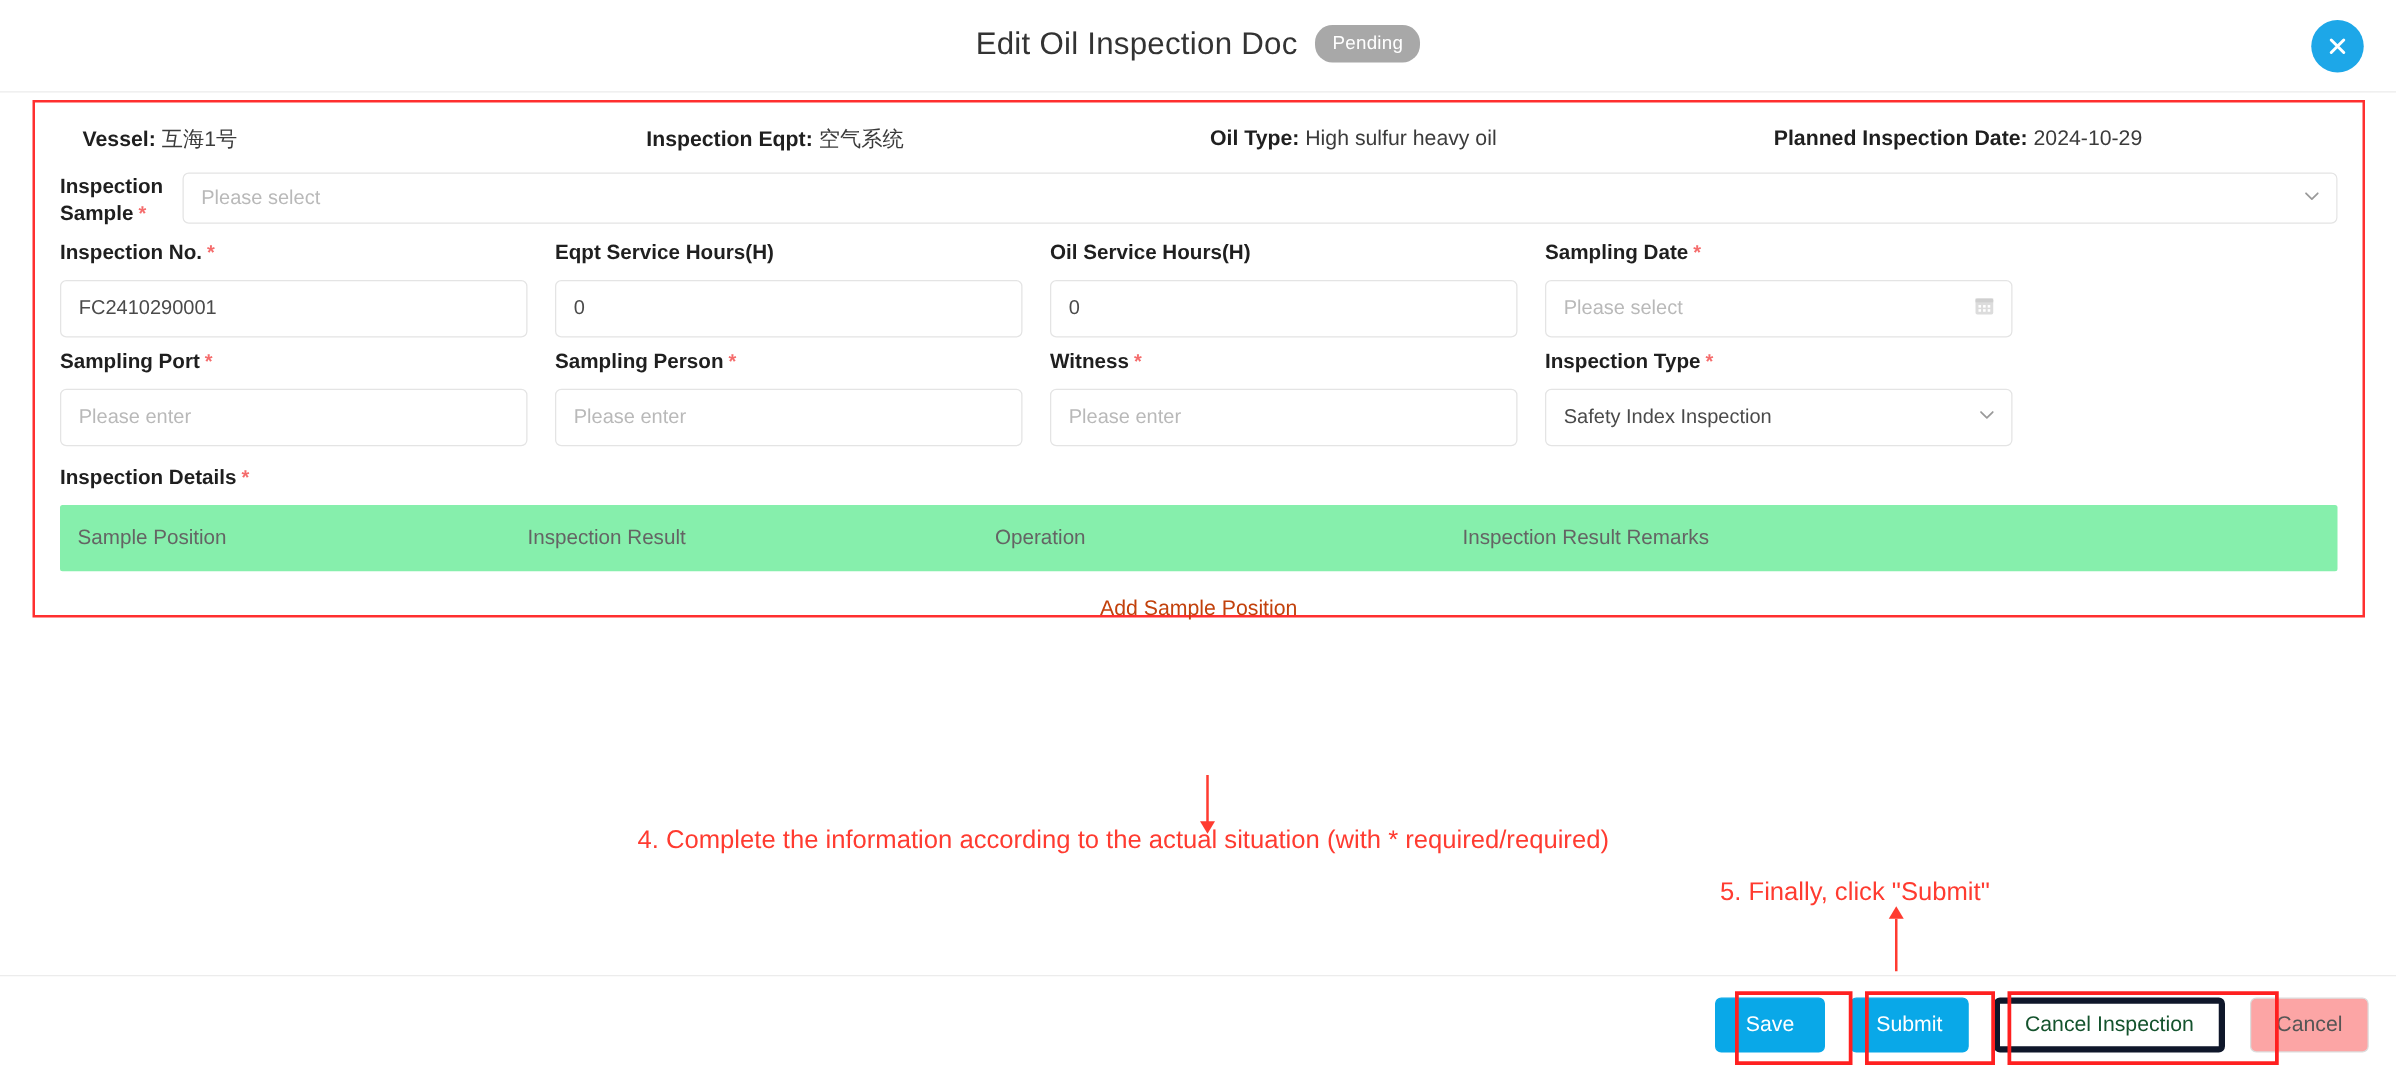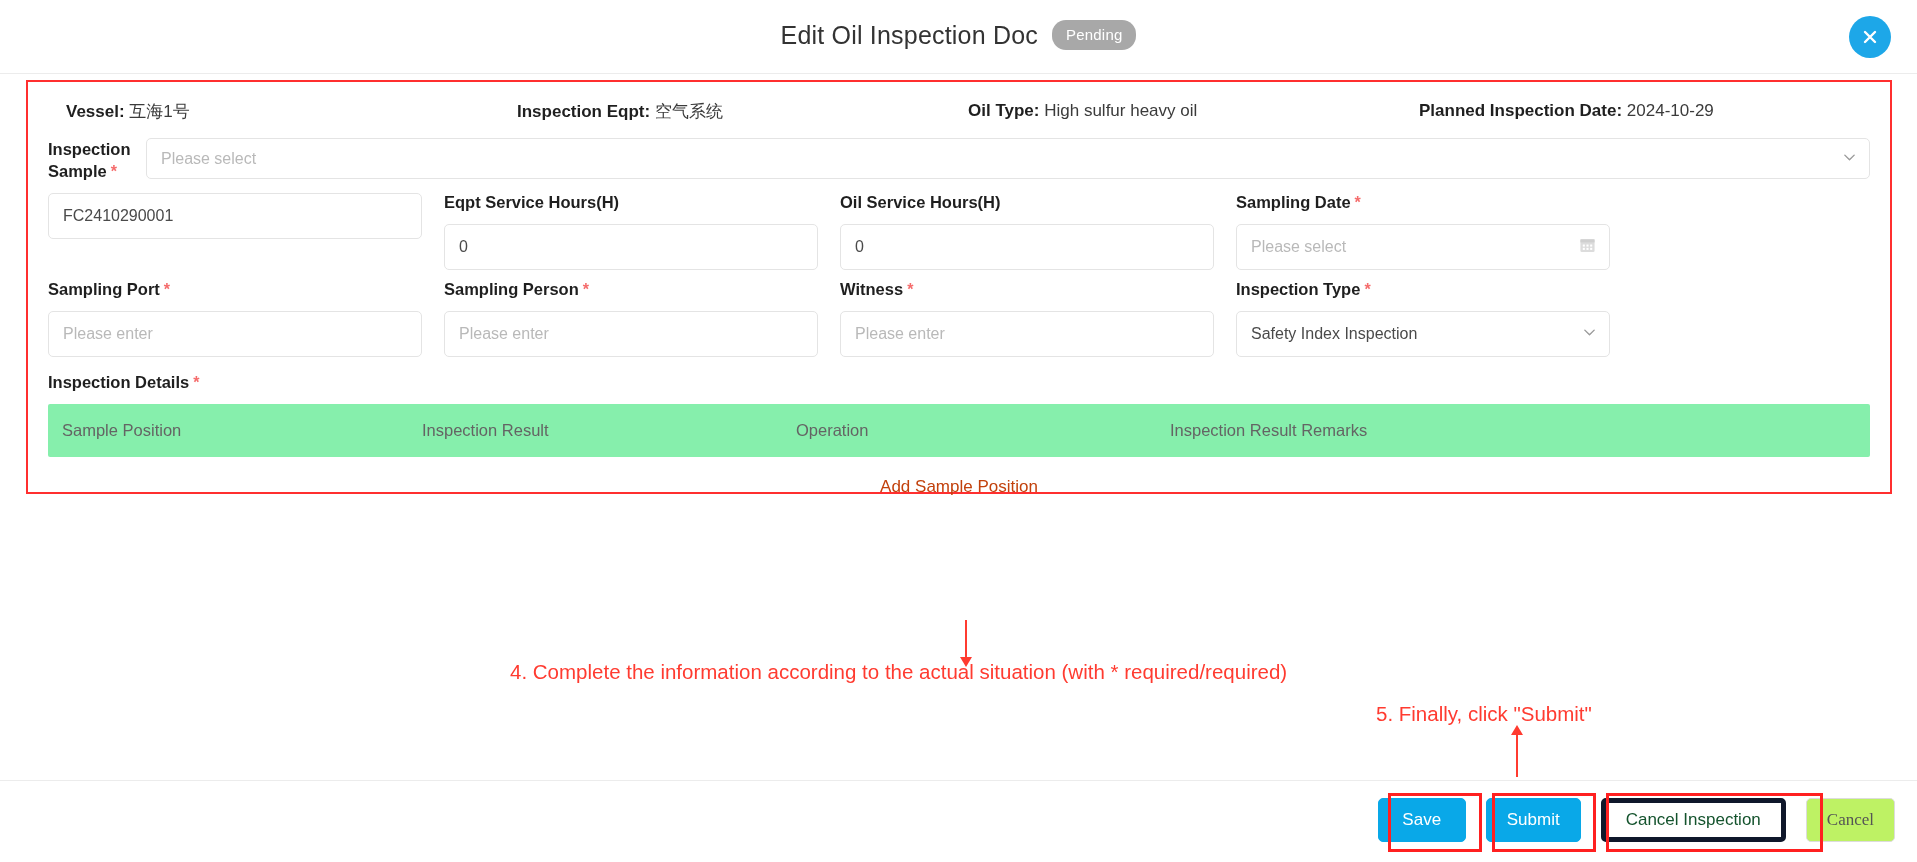--- a/index.html
+++ b/index.html
@@ -171,21 +171,21 @@
     display: flex; align-items: center; gap: 20px; border-radius: 20px;
   }
   .btn {
     height: 44px; min-width: 88px;
     display: flex; align-items: center; justify-content: center;
     border-radius: 5px; font-size: 17px; cursor: pointer;
     padding: 0 20px;
   }
   .btn-primary { background: #09a8e8; color: #fff; border: 1px solid #09a8e8; }
   .btn-ghost-orange { background: #fff; color: #14532d; border: 5px solid #0f172a; }
-  .btn-default { background: #bef264; color: #555; border: 1px solid #dcdcdc; font-family: Liberation Serif, serif; }
+  .btn-default { background: #fca5a5; color: #555; border: 1px solid #dcdcdc; }
 
   .hl-box {
     position: absolute; border: 3px solid #ff2020;
   }
   .hl-save   { left: 1388px; top: 793px; width: 94px; height: 59px; }
   .hl-submit { left: 1492px; top: 793px; width: 104px; height: 59px; }
   .hl-cancelinsp { left: 1606px; top: 793px; width: 217px; height: 59px; }
 </style>
 </head>
 <body>
@@ -240,20 +240,23 @@
             <svg width="15" height="15" viewBox="0 0 16 16">
                 <path d="M3 6 L8 11 L13 6" stroke="#9a9a9a" stroke-width="1.5" fill="none" stroke-linecap="round" stroke-linejoin="round"></path>
               </svg>
           </span>
         </div>
       </div>
     </div>
 
     <div class="field-row">
       <div class="field">
+        <div class="flabel">
+          <span class="label">Inspection No.</span><span class="req">*</span>
+        </div>
         <div class="input">
           <span>FC2410290001</span>
         </div>
       </div>
 
       <div class="field">
         <div class="flabel">
           <span class="label">Eqpt Service Hours(H)</span>
         </div>
         <div class="input">

